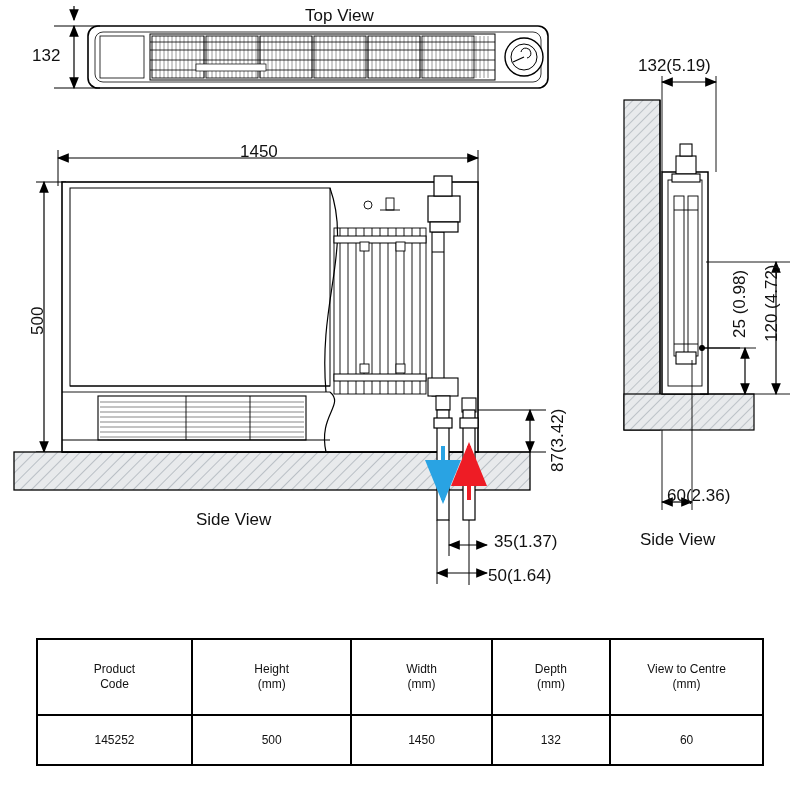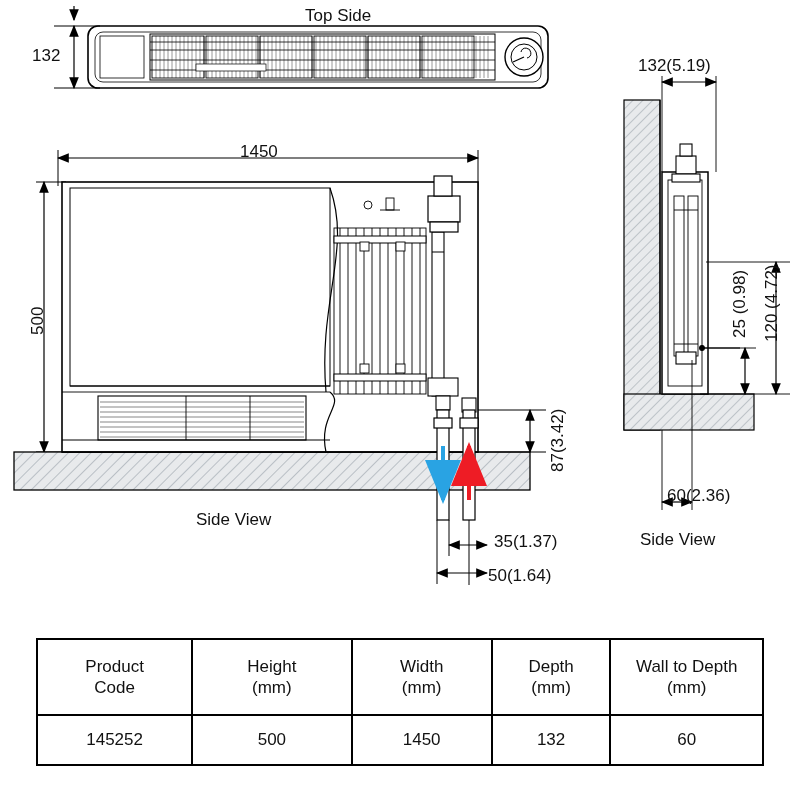--- a/index.html
+++ b/index.html
@@ -12,21 +12,21 @@
   .lbl{position:absolute;font-size:17px;color:#111;white-space:nowrap;}
   .lbl.vert{transform-origin:left top;}
   svg{position:absolute;left:0;top:0;}
   
   .spec-table{
     position:absolute;left:36px;top:638px;width:728px;
     border-collapse:collapse;
   }
   .spec-table th,.spec-table td{
     border:2px solid #000;text-align:center;font-weight:normal;
-    font-size:17px;color:#111;padding:4px 2px;
+    font-size:12px;color:#111;padding:4px 2px;
   }
   .spec-table th{height:66px;line-height:1.25;}
   .spec-table td{height:40px;}
   .th-l2{display:block;}
 </style>
 </head>
 <body>
 
 <div class="wrap">
 
@@ -330,21 +330,21 @@
 
       <line x1="745" y1="348" x2="745" y2="394" stroke="#000" stroke-width="1.2" marker-start="url(#arrStart)" marker-end="url(#arrEnd)"></line>
       <line x1="700" y1="348" x2="756" y2="348" stroke="#000" stroke-width="0.9"></line>
       <line x1="700" y1="394" x2="790" y2="394" stroke="#000" stroke-width="0.9"></line>
 
       <line x1="776" y1="262" x2="776" y2="394" stroke="#000" stroke-width="1.2" marker-start="url(#arrStart)" marker-end="url(#arrEnd)"></line>
       <line x1="706" y1="262" x2="790" y2="262" stroke="#000" stroke-width="0.9"></line>
     </g>
   </svg>
 
-  <div class="lbl" style="left:305px;top:6px;">Top Side</div>
+  <div class="lbl" style="left:305px;top:6px;">Top View</div>
   <div class="lbl" style="left:32px;top:46px;">132</div>
 
   <div class="lbl" style="left:240px;top:142px;">1450</div>
   <div class="lbl vert" style="left:28px;top:335px;transform:rotate(-90deg);">500</div>
   <div class="lbl" style="left:196px;top:510px;">Side View</div>
 
   <div class="lbl vert" style="left:548px;top:472px;transform:rotate(-90deg);">87(3.42)</div>
   <div class="lbl" style="left:494px;top:532px;">35(1.37)</div>
   <div class="lbl" style="left:488px;top:566px;">50(1.64)</div>
 
@@ -367,21 +367,21 @@
         </th>
         <th style="width:140px;border-radius:16px;">
           <span class="th-l2">Width</span>
           <span class="th-l2">(mm)</span>
         </th>
         <th style="width:117px;border-radius:22px;">
           <span class="th-l2">Depth</span>
           <span class="th-l2">(mm)</span>
         </th>
         <th style="width:153px;">
-          <span class="th-l2">Wall to Depth</span>
+          <span class="th-l2">View to Centre</span>
           <span class="th-l2">(mm)</span>
         </th>
       </tr>
     </thead>
     <tbody>
       <tr>
         <td>145252</td>
         <td>500</td>
         <td>1450</td>
         <td>132</td>

